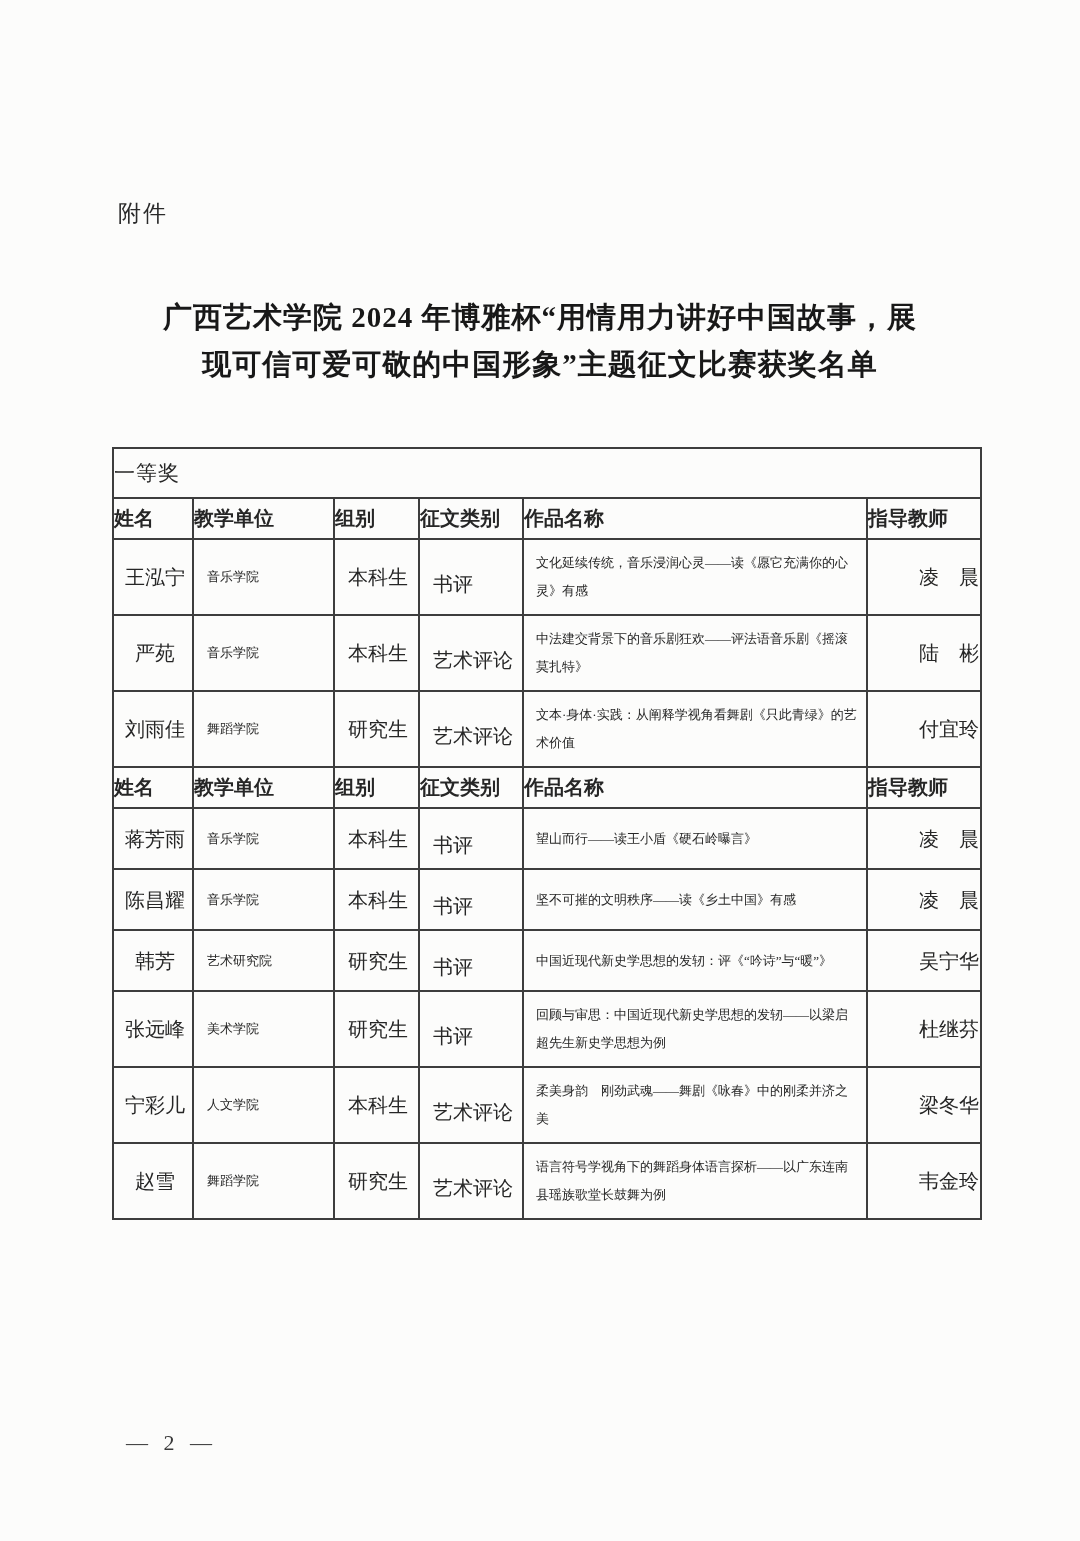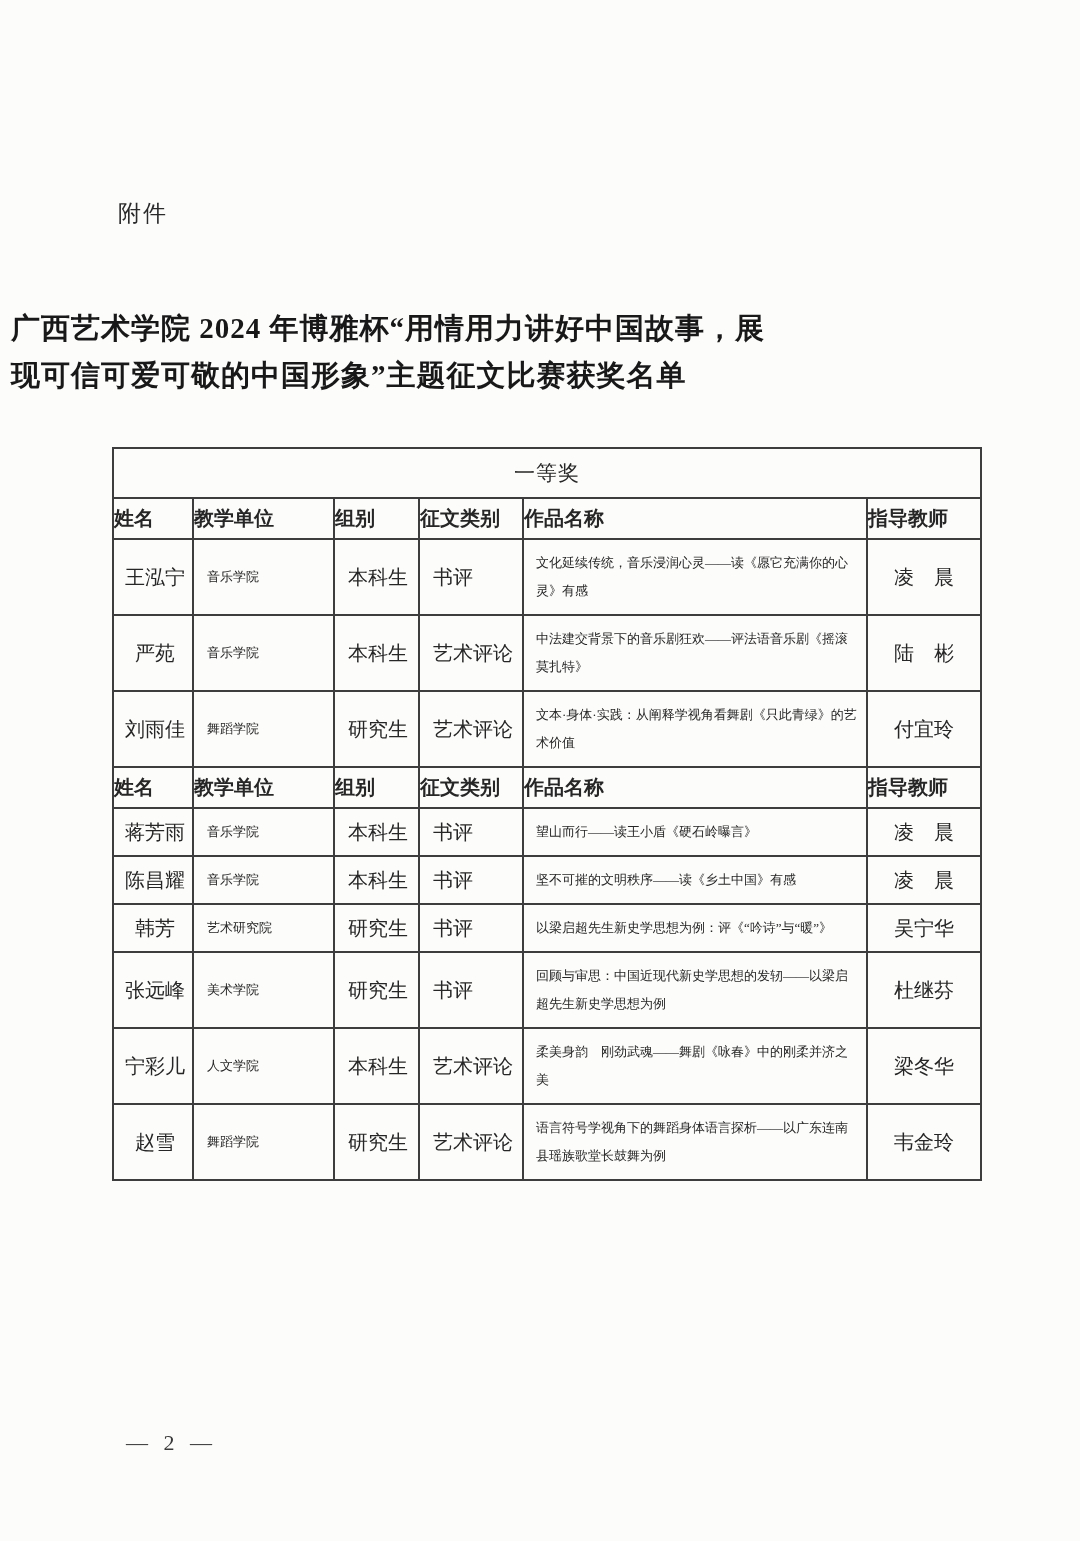--- a/index.html
+++ b/index.html
@@ -14,21 +14,21 @@
     background:#fcfcfb;
     color:#262626;
     overflow:hidden;
   }
   .attachment{
     position:absolute;left:118px;top:198px;
     font-size:23px;letter-spacing:2px;color:#2a2a2a;
   }
   .title{
     position:absolute;left:0;right:0;top:294px;
-    margin:11px;text-align:left;
+    margin:0;text-align:center;
     font-size:29px;font-weight:700;color:#181818;
     line-height:47px;letter-spacing:1px;
     font-family:"Liberation Serif","DejaVu Serif",serif;
   }
   .title .tl{display:block;}
   table.awards{
     position:absolute;left:112px;top:447px;
     width:868px;
     border-collapse:collapse;
     table-layout:fixed;
@@ -38,38 +38,38 @@
     border:2px solid #3d3d3d;
   }
   table.awards td,table.awards th{
     color:#262626;
     vertical-align:middle;
     font-weight:400;
     word-break:break-all;
     overflow-wrap:anywhere;
   }
   td.section{
-    text-align:center;
+    text-align:left;
     font-weight:700;
     font-size:21px;
     padding:10px 0;
     letter-spacing:1px;
   }
   tr.cols th{
     text-align:left;
     font-weight:700;
     font-size:20px;
     padding:6px 0;
   }
   td.c-name{font-size:20px;text-align:center;padding:9px 4px 9px 8px;line-height:28px;}
   td.c-unit{font-size:13px;text-align:left;padding:9px 6px 9px 13px;line-height:28px;}
   td.c-group{font-size:20px;text-align:left;padding:9px 4px 9px 13px;line-height:28px;}
-  td.c-cat{font-size:20px;text-align:left;padding:9px 4px 9px 13px;line-height:28px;margin-top:31px;}
+  td.c-cat{font-size:20px;text-align:left;padding:22px 4px 9px 13px;line-height:28px;margin-top:31px;}
   td.c-work{font-size:13px;text-align:left;padding:9px 8px 9px 12px;line-height:28px;}
-  td.c-teacher{font-size:20px;text-align:center;padding:9px 17px;line-height:28px;}
+  td.c-teacher{font-size:20px;text-align:right;padding:9px 1px;line-height:28px;}
   .pageno{
     position:absolute;left:126px;top:1430px;
     font-size:22px;color:#3a3a3a;
     word-spacing:10px;
   }
 </style>
 </head>
 <body>
 
 <div class="page">
@@ -150,21 +150,21 @@
         <td class="c-group">本科生</td>
         <td class="c-cat">书评</td>
         <td class="c-work">坚不可摧的文明秩序——读《乡土中国》有感</td>
         <td class="c-teacher">凌　晨</td>
       </tr>
       <tr>
         <td class="c-name">韩芳</td>
         <td class="c-unit">艺术研究院</td>
         <td class="c-group">研究生</td>
         <td class="c-cat">书评</td>
-        <td class="c-work">以梁启超先生新史学思想为例：评《“吟诗”与“暖”》</td>
+        <td class="c-work">中国近现代新史学思想的发轫：评《“吟诗”与“暖”》</td>
         <td class="c-teacher">吴宁华</td>
       </tr>
       <tr>
         <td class="c-name">张远峰</td>
         <td class="c-unit">美术学院</td>
         <td class="c-group">研究生</td>
         <td class="c-cat">书评</td>
         <td class="c-work">回顾与审思：中国近现代新史学思想的发轫——以梁启超先生新史学思想为例</td>
         <td class="c-teacher">杜继芬</td>
       </tr>

